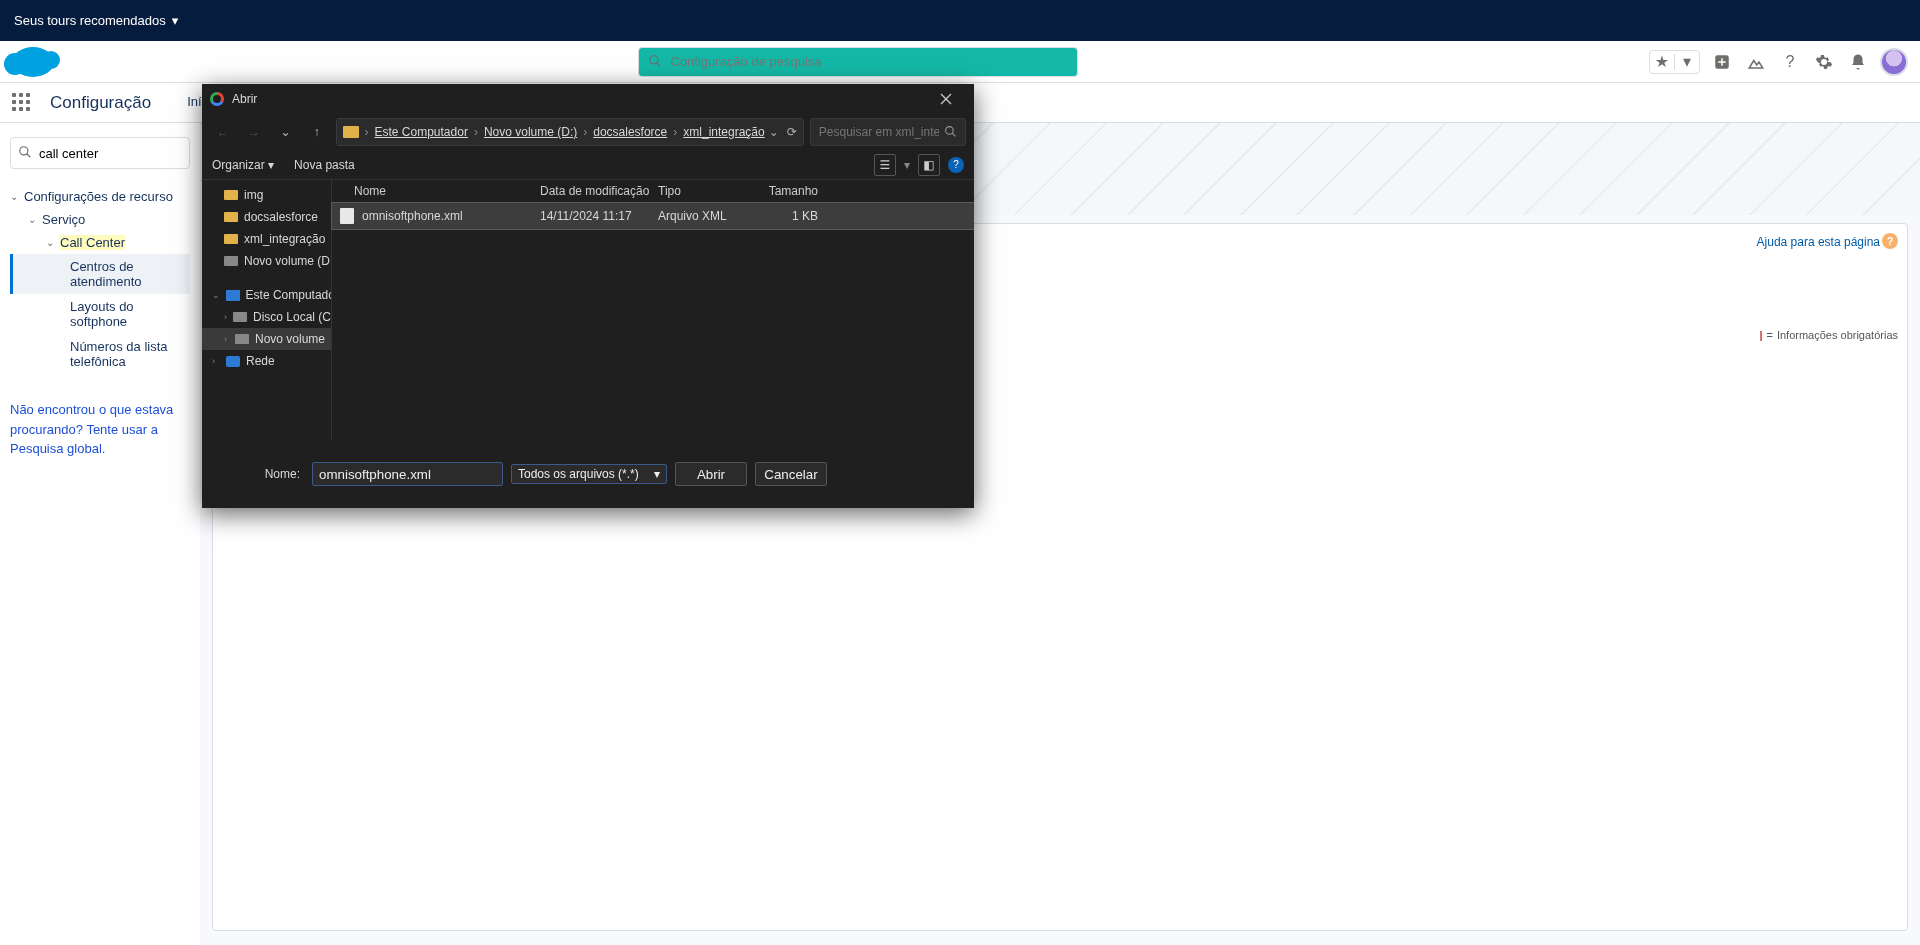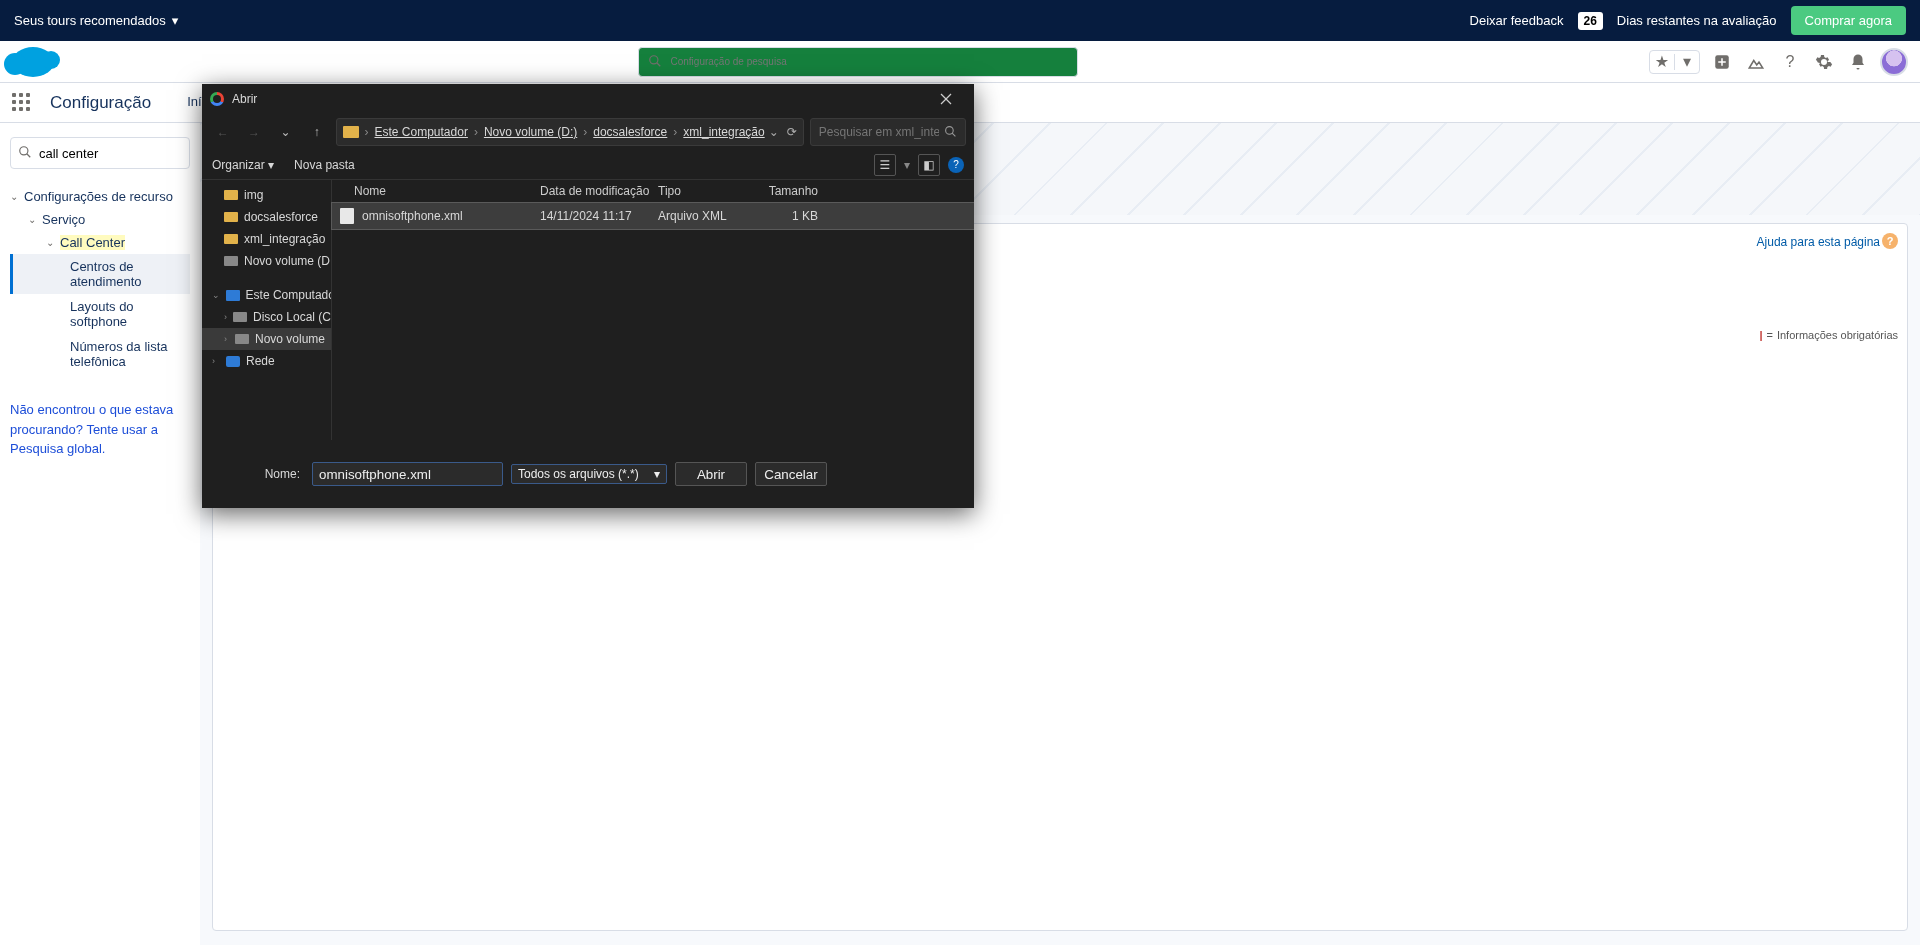--- a/index.html
+++ b/index.html
@@ -12,21 +12,21 @@
 .days-badge { background: #fff; color: #000; border-radius: 3px; padding: 2px 6px; font-weight: 600; font-size: 12px; }
 .buy-btn { background: #4bca81; color: #fff; border: none; padding: 7px 14px; border-radius: 4px; font-size: 13px; cursor: pointer; }
 
 
 .glob-header { height: 42px; background: #fff; border-bottom: 1px solid #d8dde6; display: flex; align-items: center; padding: 0 12px; }
 .cloud-logo { width: 42px; height: 30px; background: #00a1e0; border-radius: 50% 50% 50% 50%; position: relative; margin-right: 12px; }
 .cloud-logo::before, .cloud-logo::after { content: ""; position: absolute; background: #00a1e0; border-radius: 50%; }
 .cloud-logo::before { width: 22px; height: 22px; left: -8px; top: 6px; }
 .cloud-logo::after  { width: 18px; height: 18px; right: -6px; top: 4px; }
 .search-wrap { margin: 0 auto; width: 440px; position: relative; }
-.search-wrap input { width: 100%; height: 30px; border: 1px solid #d8dde6; border-radius: 4px; padding: 0 10px 0 32px; font-size: 10px; background: #15803d; }
+.search-wrap input { width: 100%; height: 30px; border: 1px solid #d8dde6; border-radius: 4px; padding: 0 10px 0 32px; font-size: 13px; background: #14b8a6; }
 .search-wrap .mag { position: absolute; left: 10px; top: 7px; color: #706e6b; }
 .hdr-icons { display: flex; align-items: center; gap: 10px; color: #706e6b; }
 .hdr-icons .ic { width: 24px; height: 24px; display: inline-flex; align-items: center; justify-content: center; cursor: pointer; font-size: 16px; }
 .fav-split { display:flex; align-items:center; border:1px solid #d8dde6; border-radius:4px; height:24px;}
 .fav-split .ic{border:none;}
 .fav-split .sep{width:1px;height:16px;background:#d8dde6;}
 .avatar { width: 28px; height: 28px; border-radius: 50%; background: radial-gradient(circle at 50% 35%, #d6c2f0 40%, #8b6dd6 42%); border:2px solid #d8dde6;}
 
 
 .app-bar { height: 40px; border-bottom: 1px solid #d8dde6; display: flex; align-items: center; padding-left: 12px; font-size: 16px; }
@@ -122,26 +122,20 @@
 svg{display:block;}
 </style>
 </head>
 <body>
 
 <div class="trial-bar">
   <div class="trial-left">
     <span>Seus tours recomendados</span>
     <span>▾</span>
   </div>
-  <div class="trial-right">
-    <span>Deixar feedback</span>
-    <span class="days-badge">26</span>
-    <span>Dias restantes na avaliação</span>
-    <button class="buy-btn">Comprar agora</button>
-  </div>
 </div>
 
 <div class="glob-header">
   <div class="cloud-logo"></div>
   <div class="search-wrap">
     <span class="mag">
       <svg width="14" height="14" viewBox="0 0 24 24" fill="none" stroke="currentColor" stroke-width="2">
           <circle cx="10" cy="10" r="7"></circle>
           <line x1="21" y1="21" x2="15" y2="15"></line>
         </svg>

